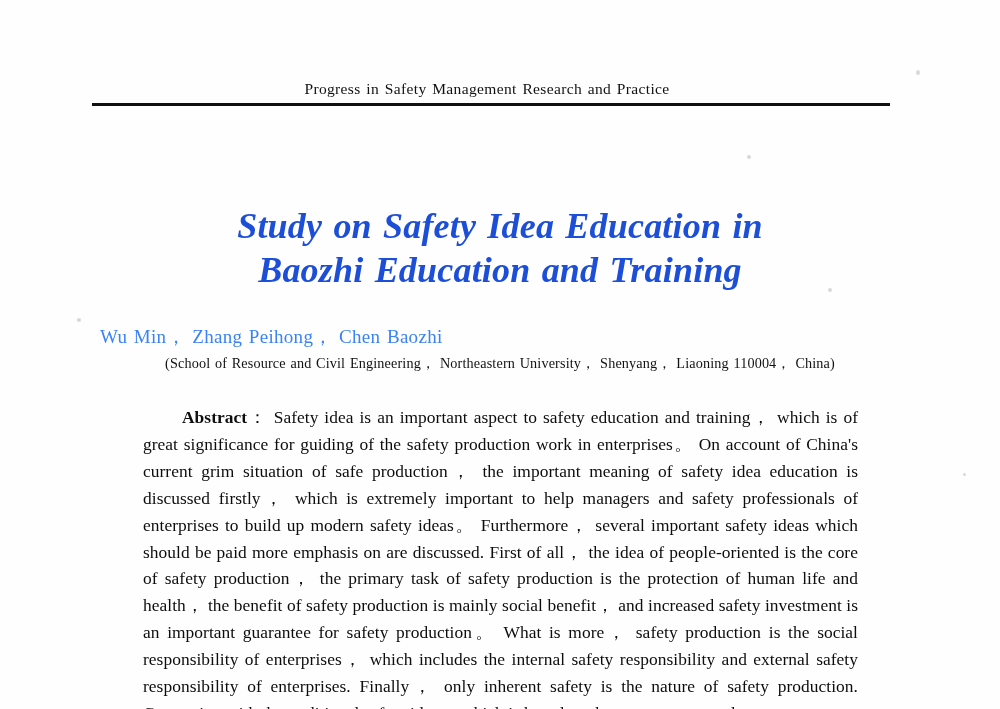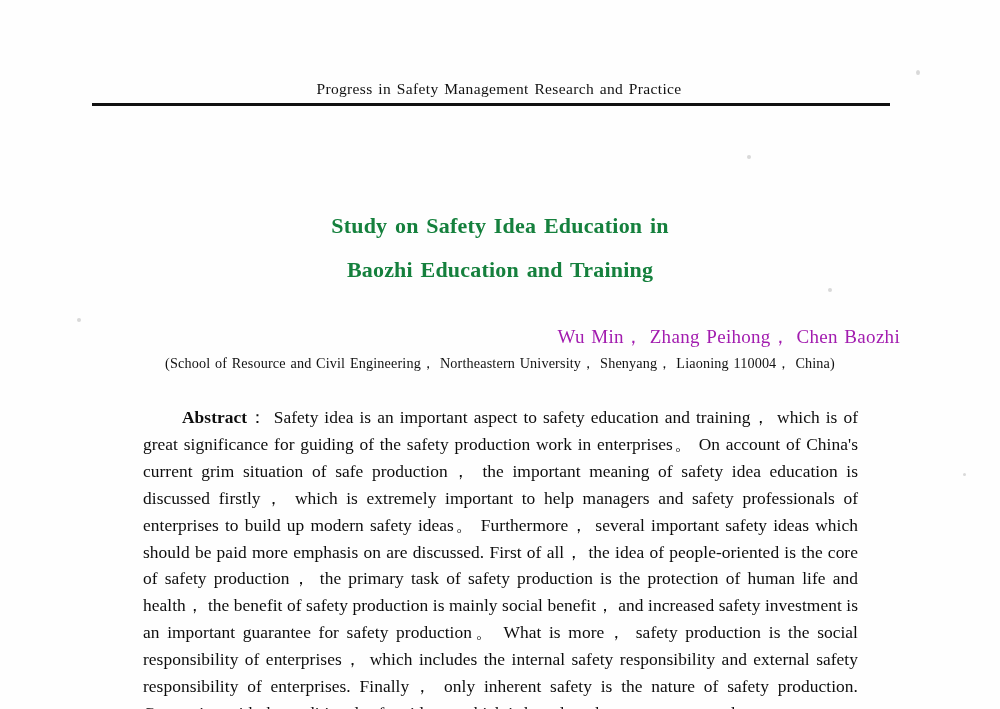--- a/index.html
+++ b/index.html
@@ -20,21 +20,21 @@
   .page {
     position: absolute;
     inset: 0;
     background: #fefefe;
   }
 
   
   .running-head {
     position: absolute;
     top: 80px;
-    left: 100px;
+    left: 88px;
     width: 798px;
     text-align: center;
     font-size: 15.5px;
     letter-spacing: 0.35px;
     word-spacing: 1.5px;
     color: #111;
     white-space: nowrap;
   }
 
   .header-rule {
@@ -48,40 +48,41 @@
 
   
   .title-block {
     position: absolute;
     top: 204px;
     left: 100px;
     width: 800px;
     text-align: center;
   }
   .title-line {
-    font-size: 22px;
+    font-size: 36px;
     font-weight: bold;
     line-height: 44px;
     letter-spacing: 0.2px;
     word-spacing: 2px;
-    color: #15803d;
+    color: #1d4ed8;
     white-space: nowrap;
+    font-style: italic;
   }
 
   
   .authors {
     position: absolute;
     top: 324px;
     left: 100px;
     width: 800px;
-    text-align: right;
+    text-align: left;
     font-size: 19px;
     letter-spacing: 0.3px;
     word-spacing: 1.5px;
-    color: #a21caf;
+    color: #3b82f6;
     white-space: nowrap;
   }
 
   .affiliation {
     position: absolute;
     top: 354px;
     left: 80px;
     width: 840px;
     text-align: center;
     font-size: 14.2px;

